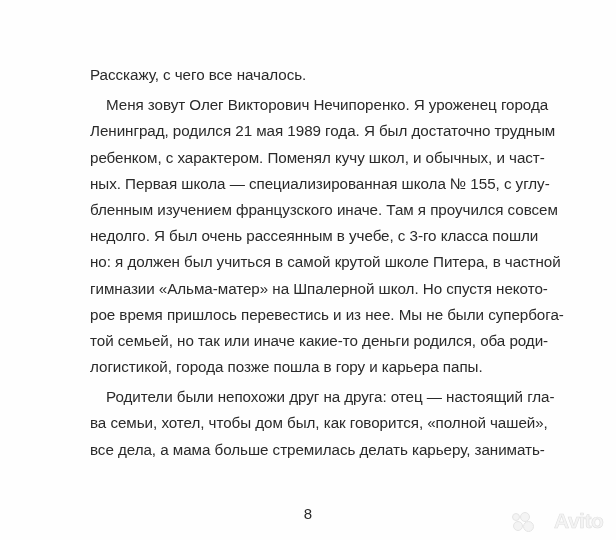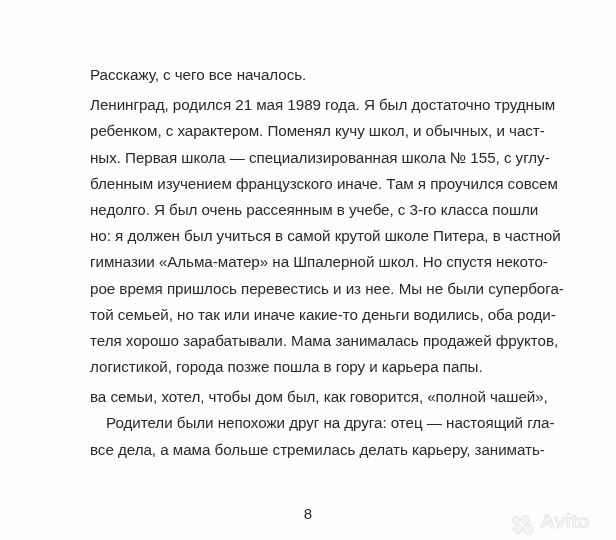--- a/index.html
+++ b/index.html
@@ -23,21 +23,21 @@
     }
     .line.indent { padding-left: 16px; }
     .line.last { text-align-last: left; }
     .para-gap { height: 4px; }
     .page-number {
       position: absolute; left: 0; width: 616px; top: 505px;
       text-align: center; font-size: 15px; color: #2a2a2a;
     }
     .watermark {
       position: absolute; left: 512px; top: 509px;
-      display: flex; align-items: flex-end; gap: 6px;
+      display: flex; align-items: center; gap: 20px;
       opacity: 0.9;
     }
     .wm-dots { position: relative; width: 22px; height: 18px; }
     .wm-dots span {
       position: absolute; border-radius: 50%; background: #f3f3f3;
       border: 1px solid #e2e2e2;
     }
     .wm-text {
       font-size: 21px; color: #f4f4f4; font-weight: bold;
       -webkit-text-stroke: 0.6px #dcdcdc; letter-spacing: -0.5px;
@@ -48,37 +48,37 @@
 
 <div class="page">
   <div class="text-block">
 
     <div>
       <div class="line last">Расскажу, с чего все началось.</div>
     </div>
     <div class="para-gap"></div>
 
     <div>
+      <div class="line indent">Меня зовут Олег Викторович Нечипоренко. Я уроженец города</div>
       <div class="line">Ленинград, родился 21 мая 1989 года. Я был достаточно трудным</div>
       <div class="line">ребенком, с характером. Поменял кучу школ, и обычных, и част-</div>
       <div class="line">ных. Первая школа — специализированная школа № 155, с углу-</div>
       <div class="line">бленным изучением французского иначе. Там я проучился совсем</div>
       <div class="line">недолго. Я был очень рассеянным в учебе, с 3-го класса пошли</div>
       <div class="line">но: я должен был учиться в самой крутой школе Питера, в частной</div>
       <div class="line">гимназии «Альма-матер» на Шпалерной школ. Но спустя некото-</div>
       <div class="line">рое время пришлось перевестись и из нее. Мы не были супербога-</div>
-      <div class="line">той семьей, но так или иначе какие-то деньги водились, оба роди-</div>
-      <div class="line">теля хорошо зарабатывали. Мама занималась продажей фруктов,</div>
+      <div class="line">той семьей, но так или иначе какие-то деньги родился, оба роди-</div>
       <div class="line last">логистикой, города позже пошла в гору и карьера папы.</div>
     </div>
     <div class="para-gap"></div>
 
     <div>
+      <div class="line indent">Родители были непохожи друг на друга: отец — настоящий гла-</div>
       <div class="line">ва семьи, хотел, чтобы дом был, как говорится, «полной чашей»,</div>
-      <div class="line indent">Родители были непохожи друг на друга: отец — настоящий гла-</div>
       <div class="line">все дела, а мама больше стремилась делать карьеру, занимать-</div>
 
     </div>
   </div>
 
   <div class="page-number">8</div>
 
   <div class="watermark">
     <div class="wm-dots">
       <span style="left:0;top:1px;width:6px;height:6px;"></span>

